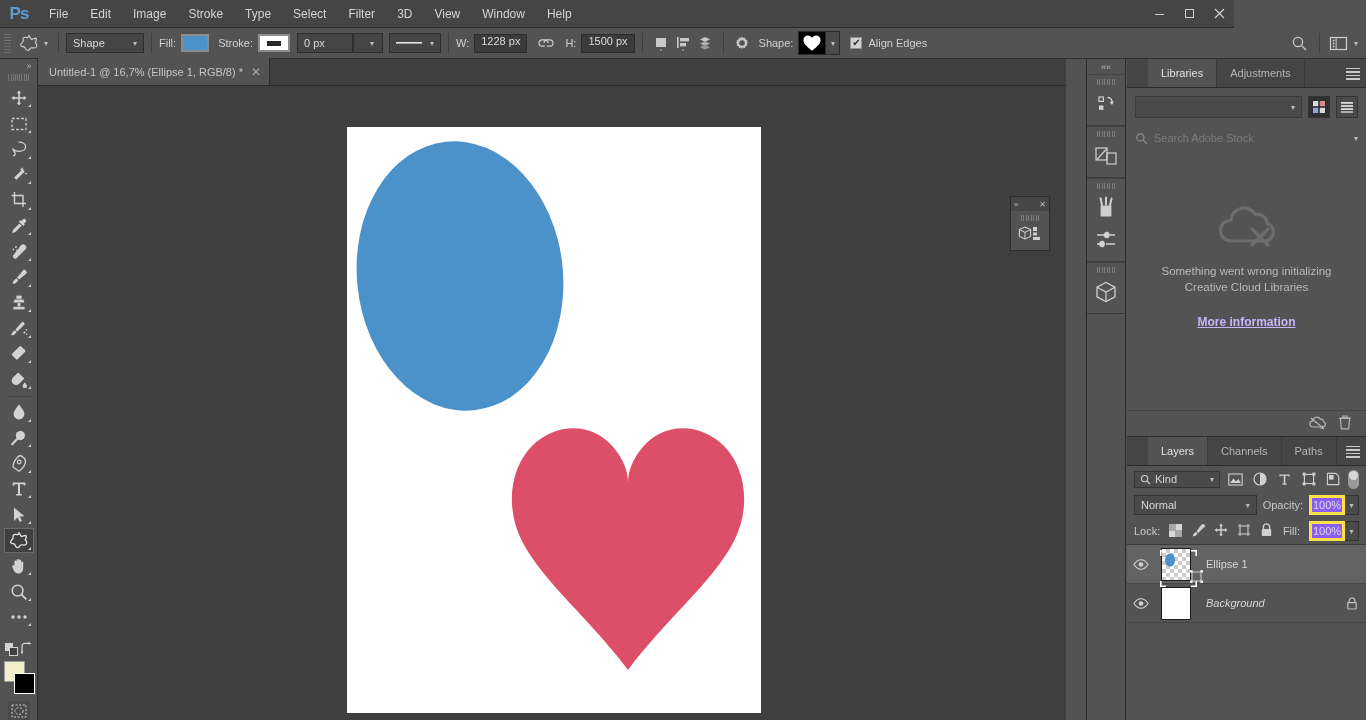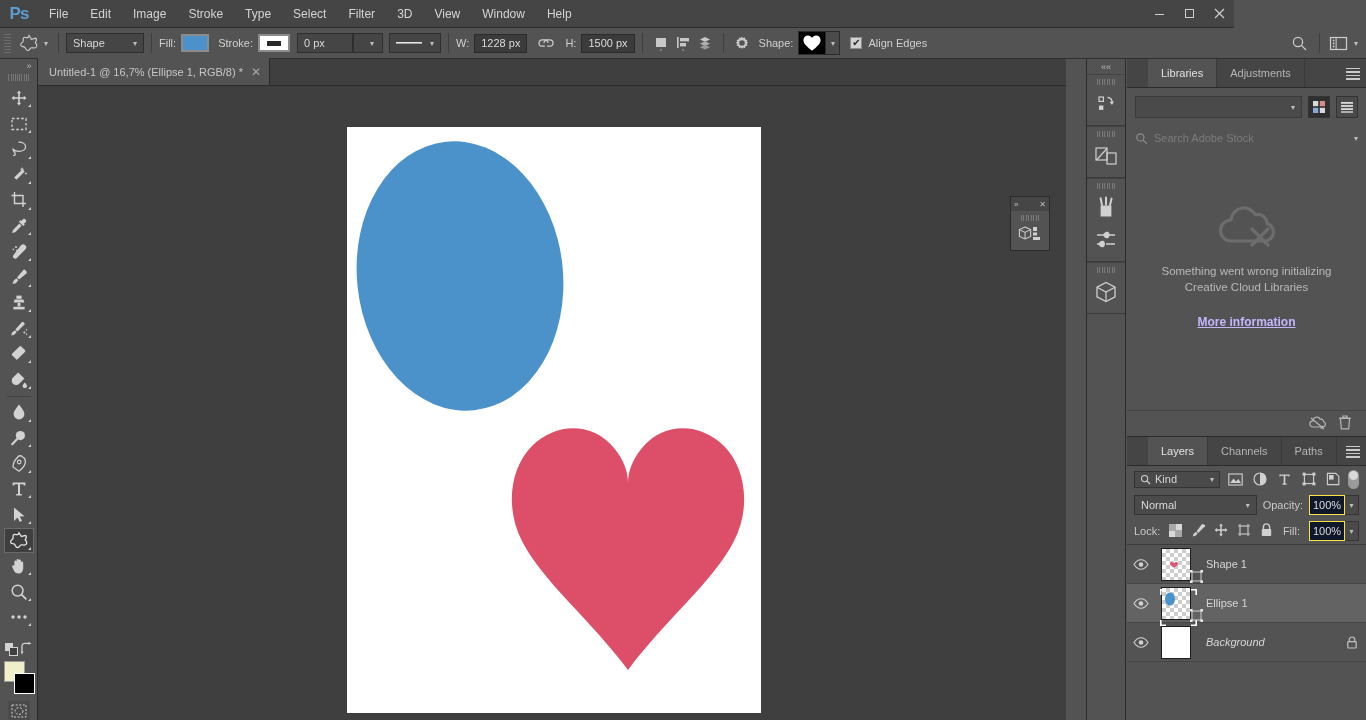--- a/index.html
+++ b/index.html
@@ -47,21 +47,21 @@
     height:20px; background:#454545; border:1px solid #2e2e2e; color:#d8d8d8;
     display:flex; align-items:center; padding:0 6px; min-width:30px;
     font-size:11px; justify-content:space-between;
   }
   .opt-select .caret { margin-left:8px; }
   .swatch-fill { width:28px; height:18px; border:2px solid #8c8c8c; }
   .swatch-stroke { width:32px; height:18px; border:2px solid #8c8c8c; background:#fff; display:flex; align-items:center; justify-content:center;}
   .swatch-stroke i { width:14px; height:5px; background:#2a2a2a; display:block;}
   .num-field {
     height:19px; background:#3b3b3b; border:1px solid #2b2b2b; color:#dcdcdc;
-    display:flex; align-items:center; padding:8px 6px; font-size:11px; min-width:46px;
+    display:flex; align-items:flex-start; padding:0 6px; font-size:11px; min-width:46px;
   }
   .btn-flat { width:22px; height:22px; display:flex; align-items:center; justify-content:center; }
   .shape-swatch { width:28px; height:24px; background:#000; display:flex; align-items:center; justify-content:center; border:1px solid #2b2b2b;}
   .shape-caret-box { width:14px; height:24px; background:#4a4a4a; display:flex; align-items:center; justify-content:center; border:1px solid #2b2b2b; border-left:none;}
   .chk { width:12px; height:12px; background:#d2d2d2; border:1px solid #8e8e8e; display:flex; align-items:center; justify-content:center; color:#2c2c2c; font-size:10px; line-height:1;}
   .opt-right { margin-left:auto; display:flex; align-items:center; padding-right:8px; gap:4px;}
 
   
   .tabbar {
     position:absolute; left:38px; top:59px; width:1028px; height:27px;
@@ -156,21 +156,21 @@
   .filter-row { height:26px; display:flex; align-items:center; gap:6px; padding:0 7px; }
   .kind-dd { width:88px; height:17px; background:#4a4a4a; border:1px solid #343434; display:flex; align-items:center; gap:4px; padding:0 5px; }
   .kind-dd .lbl { flex:1; font-size:11px; color:#d4d4d4;}
   .fbtn { width:19px; height:19px; display:flex; align-items:center; justify-content:center;}
   .toggle-pill { width:11px; height:19px; border-radius:6px; background:#9a9a9a; display:flex; align-items:flex-start; justify-content:center; }
   .toggle-pill i { width:9px; height:9px; border-radius:50%; background:#d8d8d8; margin-top:1px;}
 
   .blend-row { height:26px; display:flex; align-items:center; gap:6px; padding:0 7px; }
   .blend-dd { width:133px; height:20px; background:#4a4a4a; border:1px solid #343434; display:flex; align-items:center; justify-content:space-between; padding:0 6px; font-size:11px; color:#d8d8d8;}
   .spin { height:20px; display:flex; align-items:stretch;}
-  .spin .val { width:36px; background:#0f172a; border:1px solid #fde047; display:flex; align-items:center; justify-content:center; font-size:11px; color:#dcdcdc;}
+  .spin .val { width:36px; background:#8b5cf6; border:3px solid #fde047; display:flex; align-items:center; justify-content:center; font-size:11px; color:#dcdcdc;}
   .spin .arr { width:14px; background:#4a4a4a; border:1px solid #343434; border-left:none; display:flex; align-items:center; justify-content:center;}
   .lock-row { height:26px; display:flex; align-items:center; gap:9px; padding:0 7px; }
 
   .layer-list { border-top:1px solid #3b3b3b; }
   .layer-row { height:39px; display:flex; align-items:center; border-bottom:1px solid #464646; position:relative;}
   .layer-row.sel { background:#636363; }
   .eye-cell { width:27px; display:flex; align-items:center; justify-content:center;}
   .thumb-cell { width:44px; display:flex; align-items:center; justify-content:center; position:relative;}
   .thumb { width:30px; height:33px; border:1px solid #1d1d1d; position:relative; overflow:hidden;
     background-image:
@@ -878,73 +878,47 @@
         <div class="spin">
           <div class="val">100%</div>
           <div class="arr">
               <span class="caret">▾</span>
             </div>
         </div>
       </div>
 
       <div class="layer-list">
 
-        <div class="layer-row">
+
+        <div class="layer-row sel">
           <div class="eye-cell">
             <svg width="16" height="11" viewBox="0 0 16 11">
                 <path d="M8 0.8 C12 0.8 15 5.5 15 5.5 C15 5.5 12 10.2 8 10.2 C4 10.2 1 5.5 1 5.5 C1 5.5 4 0.8 8 0.8 Z" fill="none" stroke="#d2d2d2" stroke-width="1.1"></path>
                 <circle cx="8" cy="5.5" r="2.3" fill="#d2d2d2"></circle>
               </svg>
           </div>
           <div class="thumb-cell">
             <div class="thumb">
               <svg width="28" height="31" viewBox="0 0 28 31" style="position:absolute;left:0;top:0">
-                  <path d="M12 18.5 C10 17.3 8 16 8 14.7 C8 13.8 8.8 13.1 9.7 13.1 C10.4 13.1 11 13.5 12 14.2 C13 13.5 13.6 13.1 14.3 13.1 C15.2 13.1 16 13.8 16 14.7 C16 16 14 17.3 12 18.5 Z" fill="#dd4e68" opacity="0.95"></path>
+                  <ellipse cx="8" cy="11" rx="5" ry="6.6" fill="#4a92c9"></ellipse>
                 </svg>
             </div>
+            <svg class="sel-brackets" viewBox="0 0 37 37">
+              <path d="M0.8 6 V0.8 H6 M31 0.8 H36.2 V6 M36.2 31 V36.2 H31 M6 36.2 H0.8 V31" fill="none" stroke="#ffffff" stroke-width="1.6"></path>
+            </svg>
             <div class="vec-badge">
               <svg width="15" height="15" viewBox="0 0 15 15">
                   <rect x="3" y="3" width="9" height="9" fill="none" stroke="#cfcfcf" stroke-width="1"></rect>
                   <rect x="1" y="1" width="2.6" height="2.6" fill="#e8e8e8"></rect>
                   <rect x="11.4" y="1" width="2.6" height="2.6" fill="#e8e8e8"></rect>
                   <rect x="1" y="11.4" width="2.6" height="2.6" fill="#e8e8e8"></rect>
                   <rect x="11.4" y="11.4" width="2.6" height="2.6" fill="#e8e8e8"></rect>
                 </svg>
             </div>
           </div>
-          <div class="lname">Shape 1</div>
-          <div class="lock-cell"></div>
-        </div>
-
-        <div class="layer-row sel">
-          <div class="eye-cell">
-            <svg width="16" height="11" viewBox="0 0 16 11">
-                <path d="M8 0.8 C12 0.8 15 5.5 15 5.5 C15 5.5 12 10.2 8 10.2 C4 10.2 1 5.5 1 5.5 C1 5.5 4 0.8 8 0.8 Z" fill="none" stroke="#d2d2d2" stroke-width="1.1"></path>
-                <circle cx="8" cy="5.5" r="2.3" fill="#d2d2d2"></circle>
-              </svg>
-          </div>
-          <div class="thumb-cell">
-            <div class="thumb">
-              <svg width="28" height="31" viewBox="0 0 28 31" style="position:absolute;left:0;top:0">
-                  <ellipse cx="8" cy="11" rx="5" ry="6.6" fill="#4a92c9"></ellipse>
-                </svg>
-            </div>
-            <svg class="sel-brackets" viewBox="0 0 37 37">
-              <path d="M0.8 6 V0.8 H6 M31 0.8 H36.2 V6 M36.2 31 V36.2 H31 M6 36.2 H0.8 V31" fill="none" stroke="#ffffff" stroke-width="1.6"></path>
-            </svg>
-            <div class="vec-badge">
-              <svg width="15" height="15" viewBox="0 0 15 15">
-                  <rect x="3" y="3" width="9" height="9" fill="none" stroke="#cfcfcf" stroke-width="1"></rect>
-                  <rect x="1" y="1" width="2.6" height="2.6" fill="#e8e8e8"></rect>
-                  <rect x="11.4" y="1" width="2.6" height="2.6" fill="#e8e8e8"></rect>
-                  <rect x="1" y="11.4" width="2.6" height="2.6" fill="#e8e8e8"></rect>
-                  <rect x="11.4" y="11.4" width="2.6" height="2.6" fill="#e8e8e8"></rect>
-                </svg>
-            </div>
-          </div>
           <div class="lname">Ellipse 1</div>
           <div class="lock-cell"></div>
         </div>
 
         <div class="layer-row">
           <div class="eye-cell">
             <svg width="16" height="11" viewBox="0 0 16 11">
                 <path d="M8 0.8 C12 0.8 15 5.5 15 5.5 C15 5.5 12 10.2 8 10.2 C4 10.2 1 5.5 1 5.5 C1 5.5 4 0.8 8 0.8 Z" fill="none" stroke="#d2d2d2" stroke-width="1.1"></path>
                 <circle cx="8" cy="5.5" r="2.3" fill="#d2d2d2"></circle>
               </svg>

